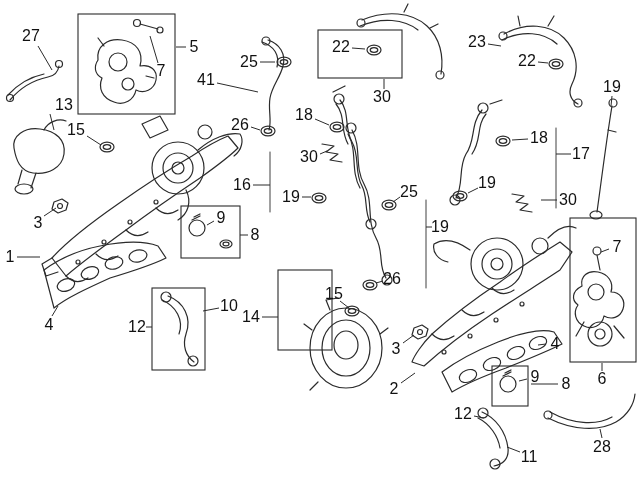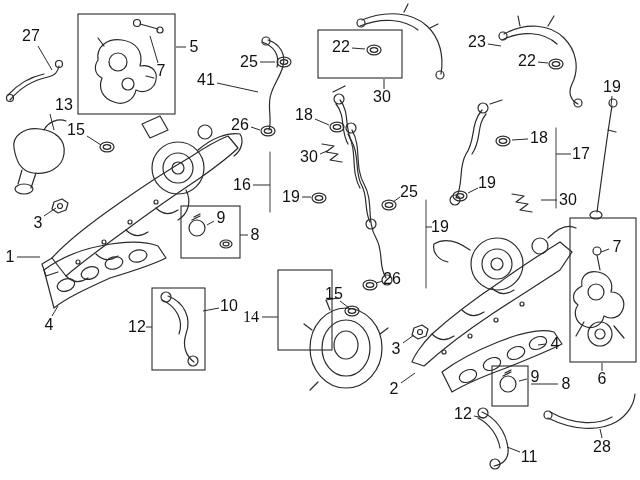--- a/index.html
+++ b/index.html
@@ -313,21 +313,21 @@
       <div class="callout" style="left: 527px; top: 61px;">22</div>
       <div class="callout" style="left: 612px; top: 87px;">19</div>
       <div class="callout" style="left: 581px; top: 154px;">17</div>
       <div class="callout" style="left: 539px; top: 138px;">18</div>
       <div class="callout" style="left: 487px; top: 183px;">19</div>
       <div class="callout" style="left: 568px; top: 200px;">30</div>
       <div class="callout" style="left: 221px; top: 218px;">9</div>
       <div class="callout" style="left: 255px; top: 235px;">8</div>
       <div class="callout" style="left: 229px; top: 306px;">10</div>
       <div class="callout" style="left: 137px; top: 327px;">12</div>
-      <div class="callout" style="left: 251px; top: 317px; font-family: Liberation Serif, serif;">14</div>
+      <div class="callout" style="left: 251px; top: 317px;">14</div>
       <div class="callout" style="left: 334px; top: 294px;">15</div>
       <div class="callout" style="left: 409px; top: 192px;">25</div>
       <div class="callout" style="left: 440px; top: 227px;">19</div>
       <div class="callout" style="left: 392px; top: 279px;">26</div>
       <div class="callout" style="left: 394px; top: 389px;">2</div>
       <div class="callout" style="left: 396px; top: 349px;">3</div>
       <div class="callout" style="left: 555px; top: 344px;">4</div>
       <div class="callout" style="left: 535px; top: 377px;">9</div>
       <div class="callout" style="left: 566px; top: 384px;">8</div>
       <div class="callout" style="left: 463px; top: 414px;">12</div>

